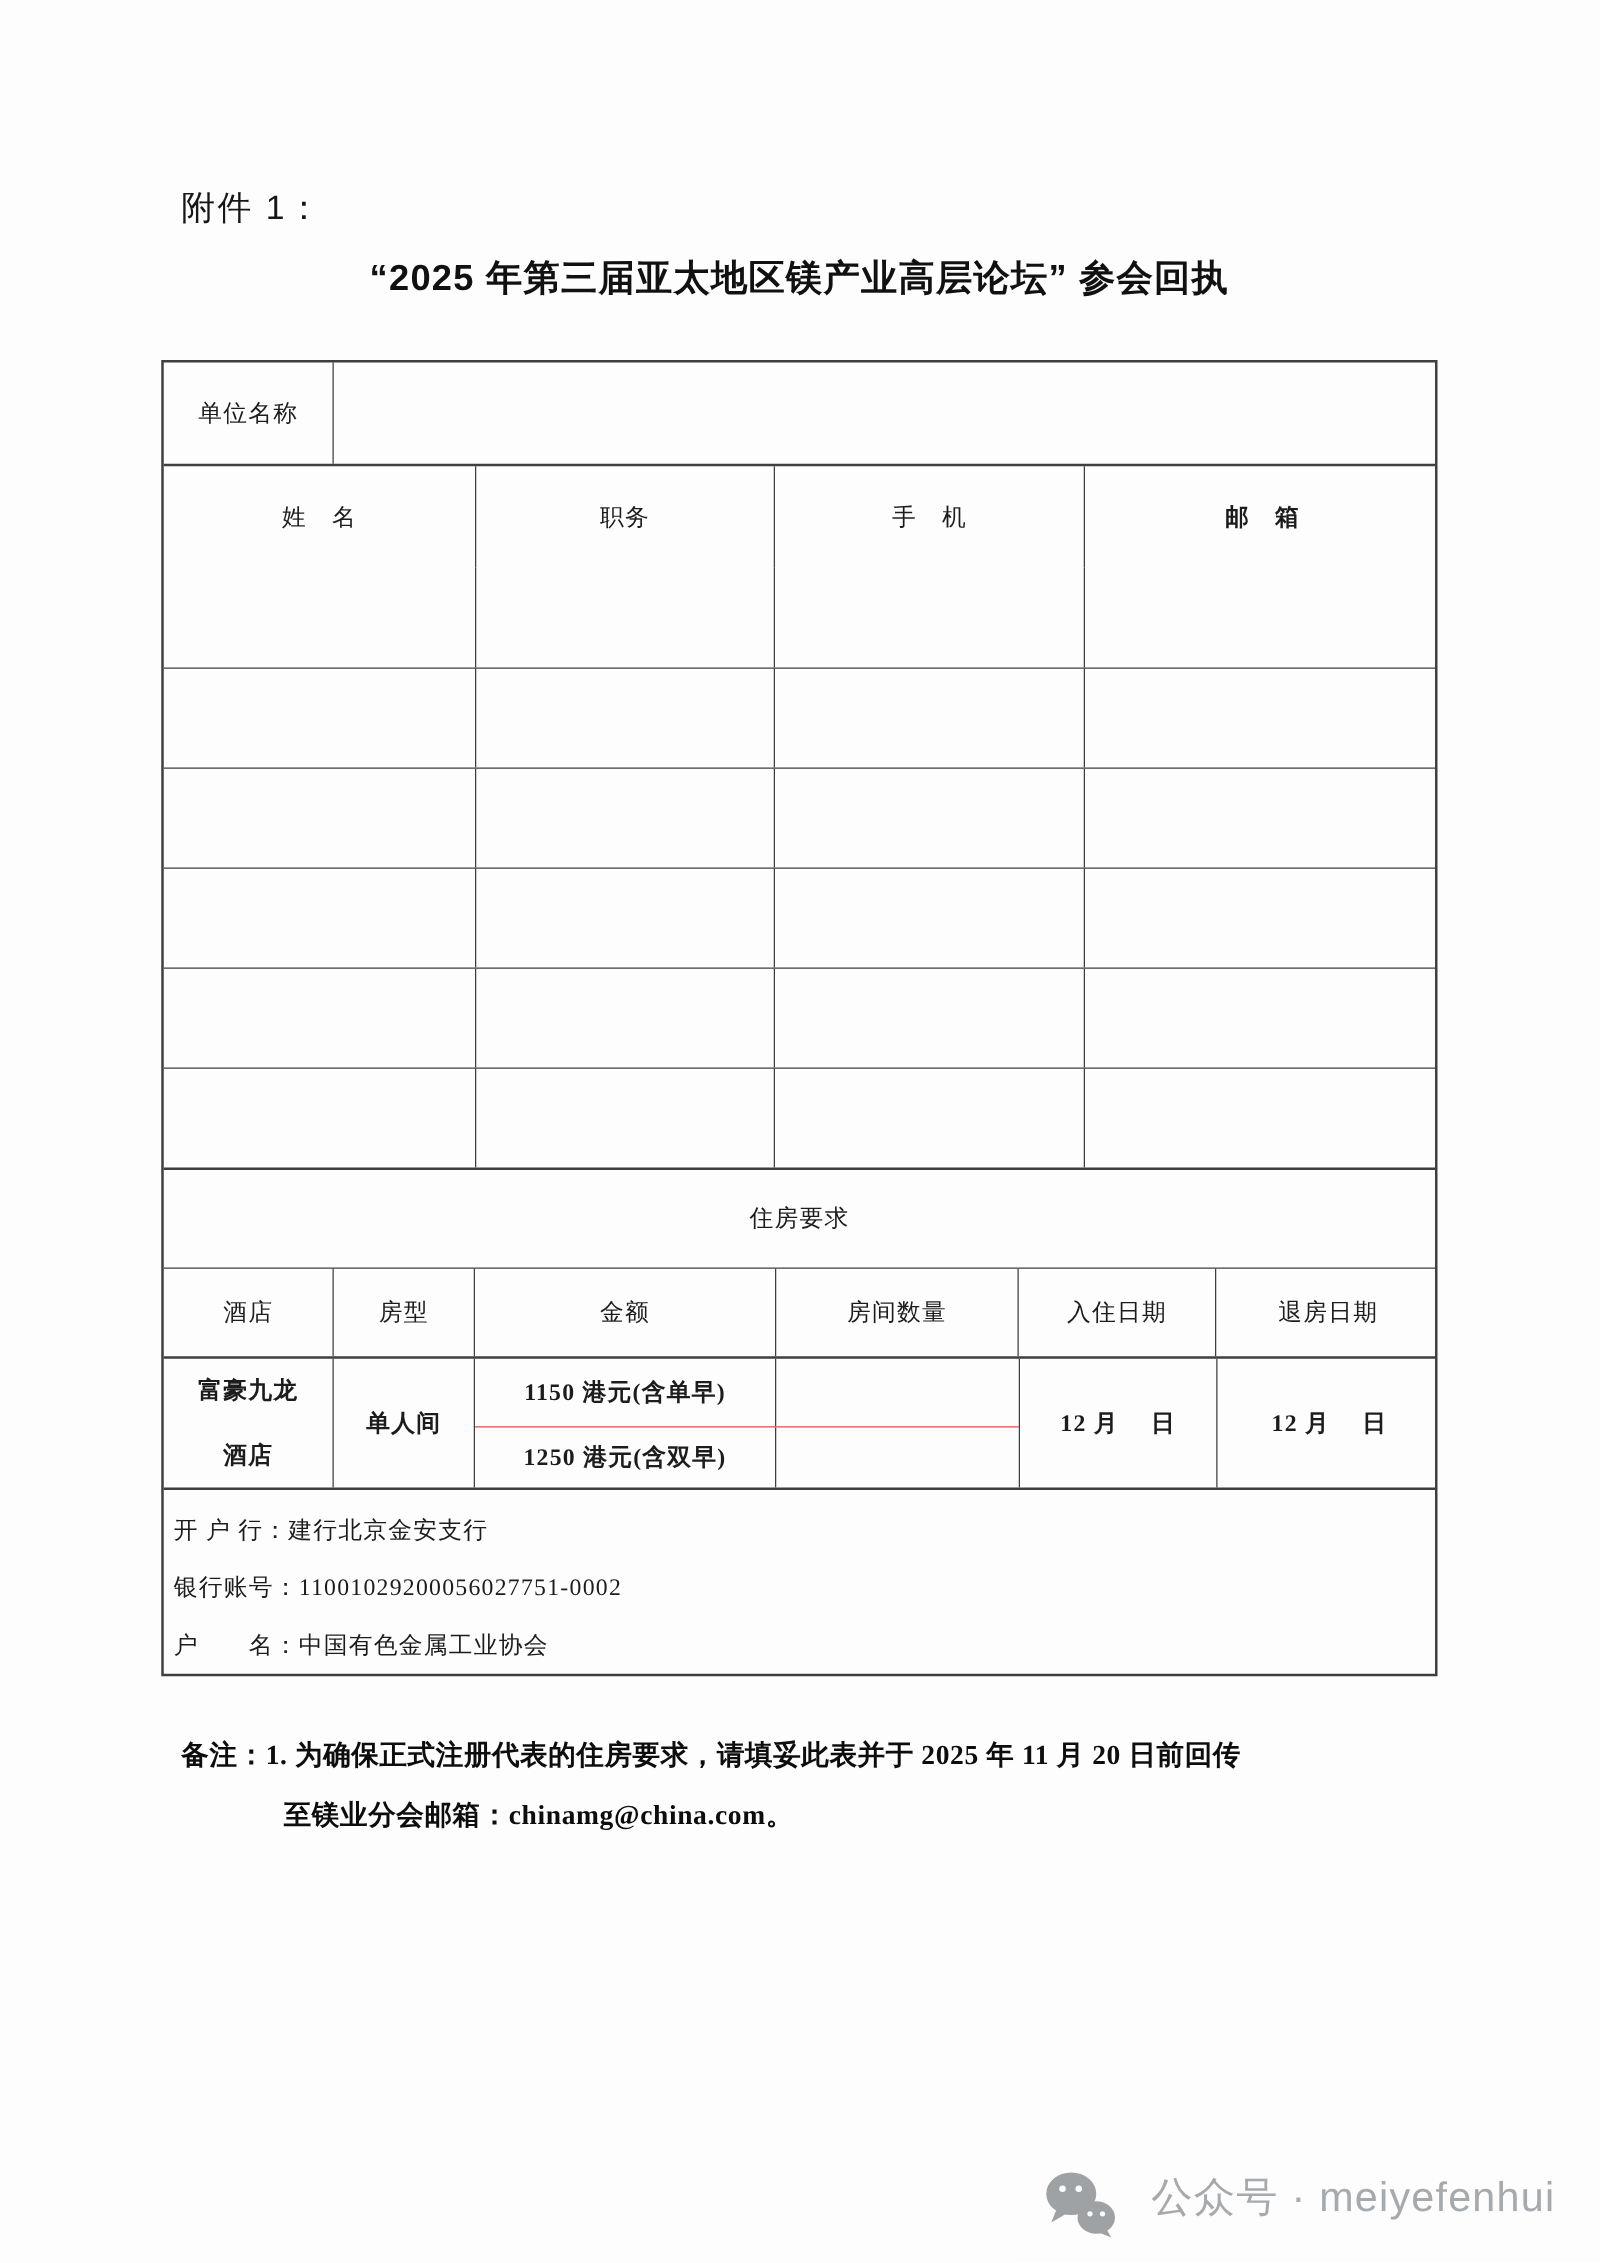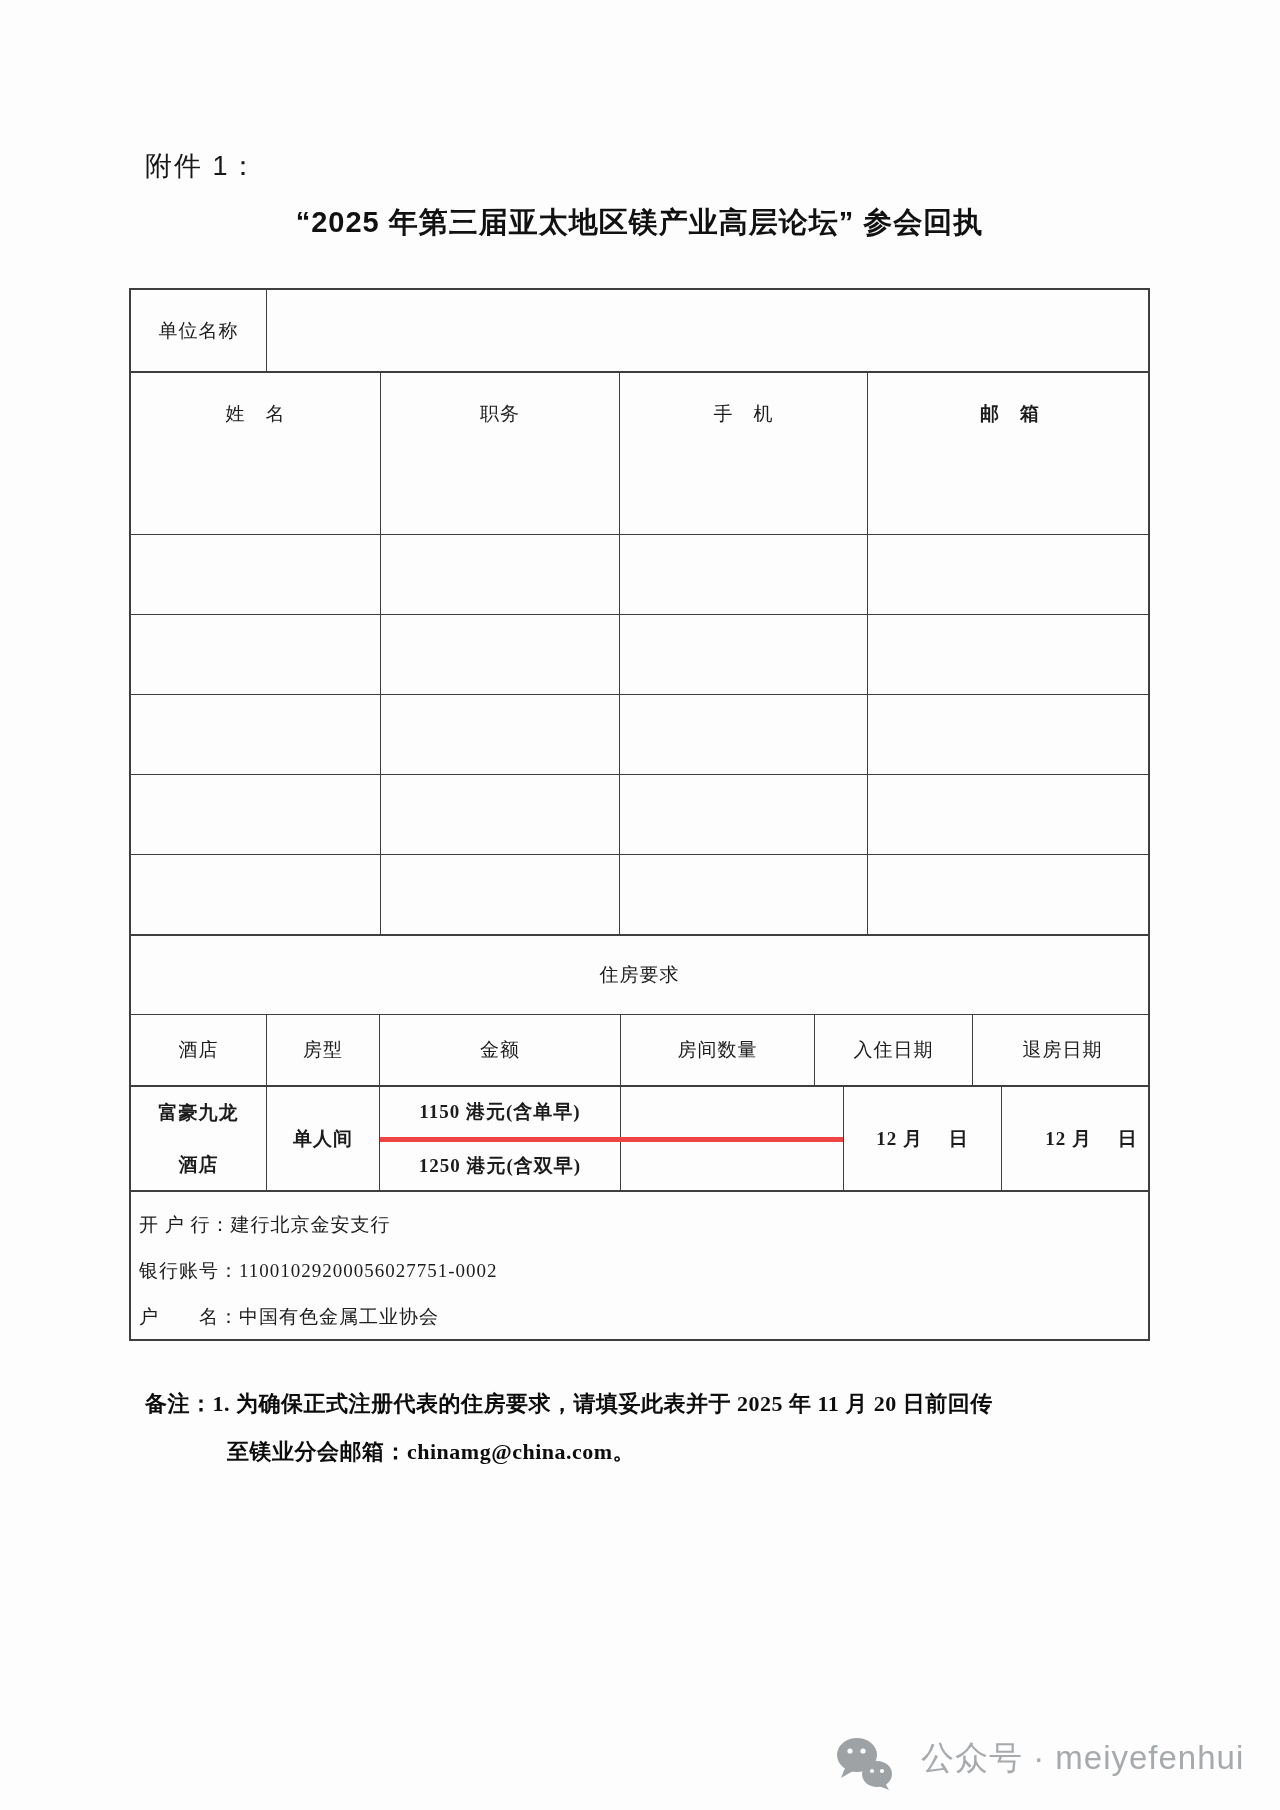--- a/index.html
+++ b/index.html
@@ -48,21 +48,21 @@
   .w-unitval { flex:0 0 885px; }
   .w-a1 { flex:0 0 250px; } .w-a2 { flex:0 0 239px; }
   .w-a3 { flex:0 0 248px; } .w-a4 { flex:0 0 284px;font-weight:bold; }
   .w-h1 { flex:0 0 136px; } .w-h2 { flex:0 0 113px; }
   .w-h3 { flex:0 0 241px; } .w-h4 { flex:0 0 194px; }
   .w-h5 { flex:0 0 158px; } .w-h6 { flex:0 0 179px; }
   .w-full { flex:1 1 auto; }
   .hotel-name { flex-direction:column; line-height:52px; }
   .stack { flex:0 0 435px; display:flex; flex-direction:column; border-right:1px solid #3f3f3f; }
   .substack { display:flex; flex:1 1 auto; }
-  .substack.top { border-bottom:5px solid #ef4444; height:55px; flex:0 0 55px;gap:28px; }
+  .substack.top { border-bottom:1px solid #ef4444; height:55px; flex:0 0 55px; }
   .substack.bot { height:49px; flex:1 1 auto; }
   .sub-price { flex:0 0 241px; display:flex; align-items:center; justify-content:center;
                border-right:1px solid #3f3f3f; letter-spacing:1px; }
   .sub-qty { flex:0 0 194px; }
   .bank-cell {
     flex:1 1 auto; padding:10px 0 0 8px;
     display:flex; flex-direction:column; justify-content:center;
     line-height:46px; letter-spacing:1px;
   }
   

